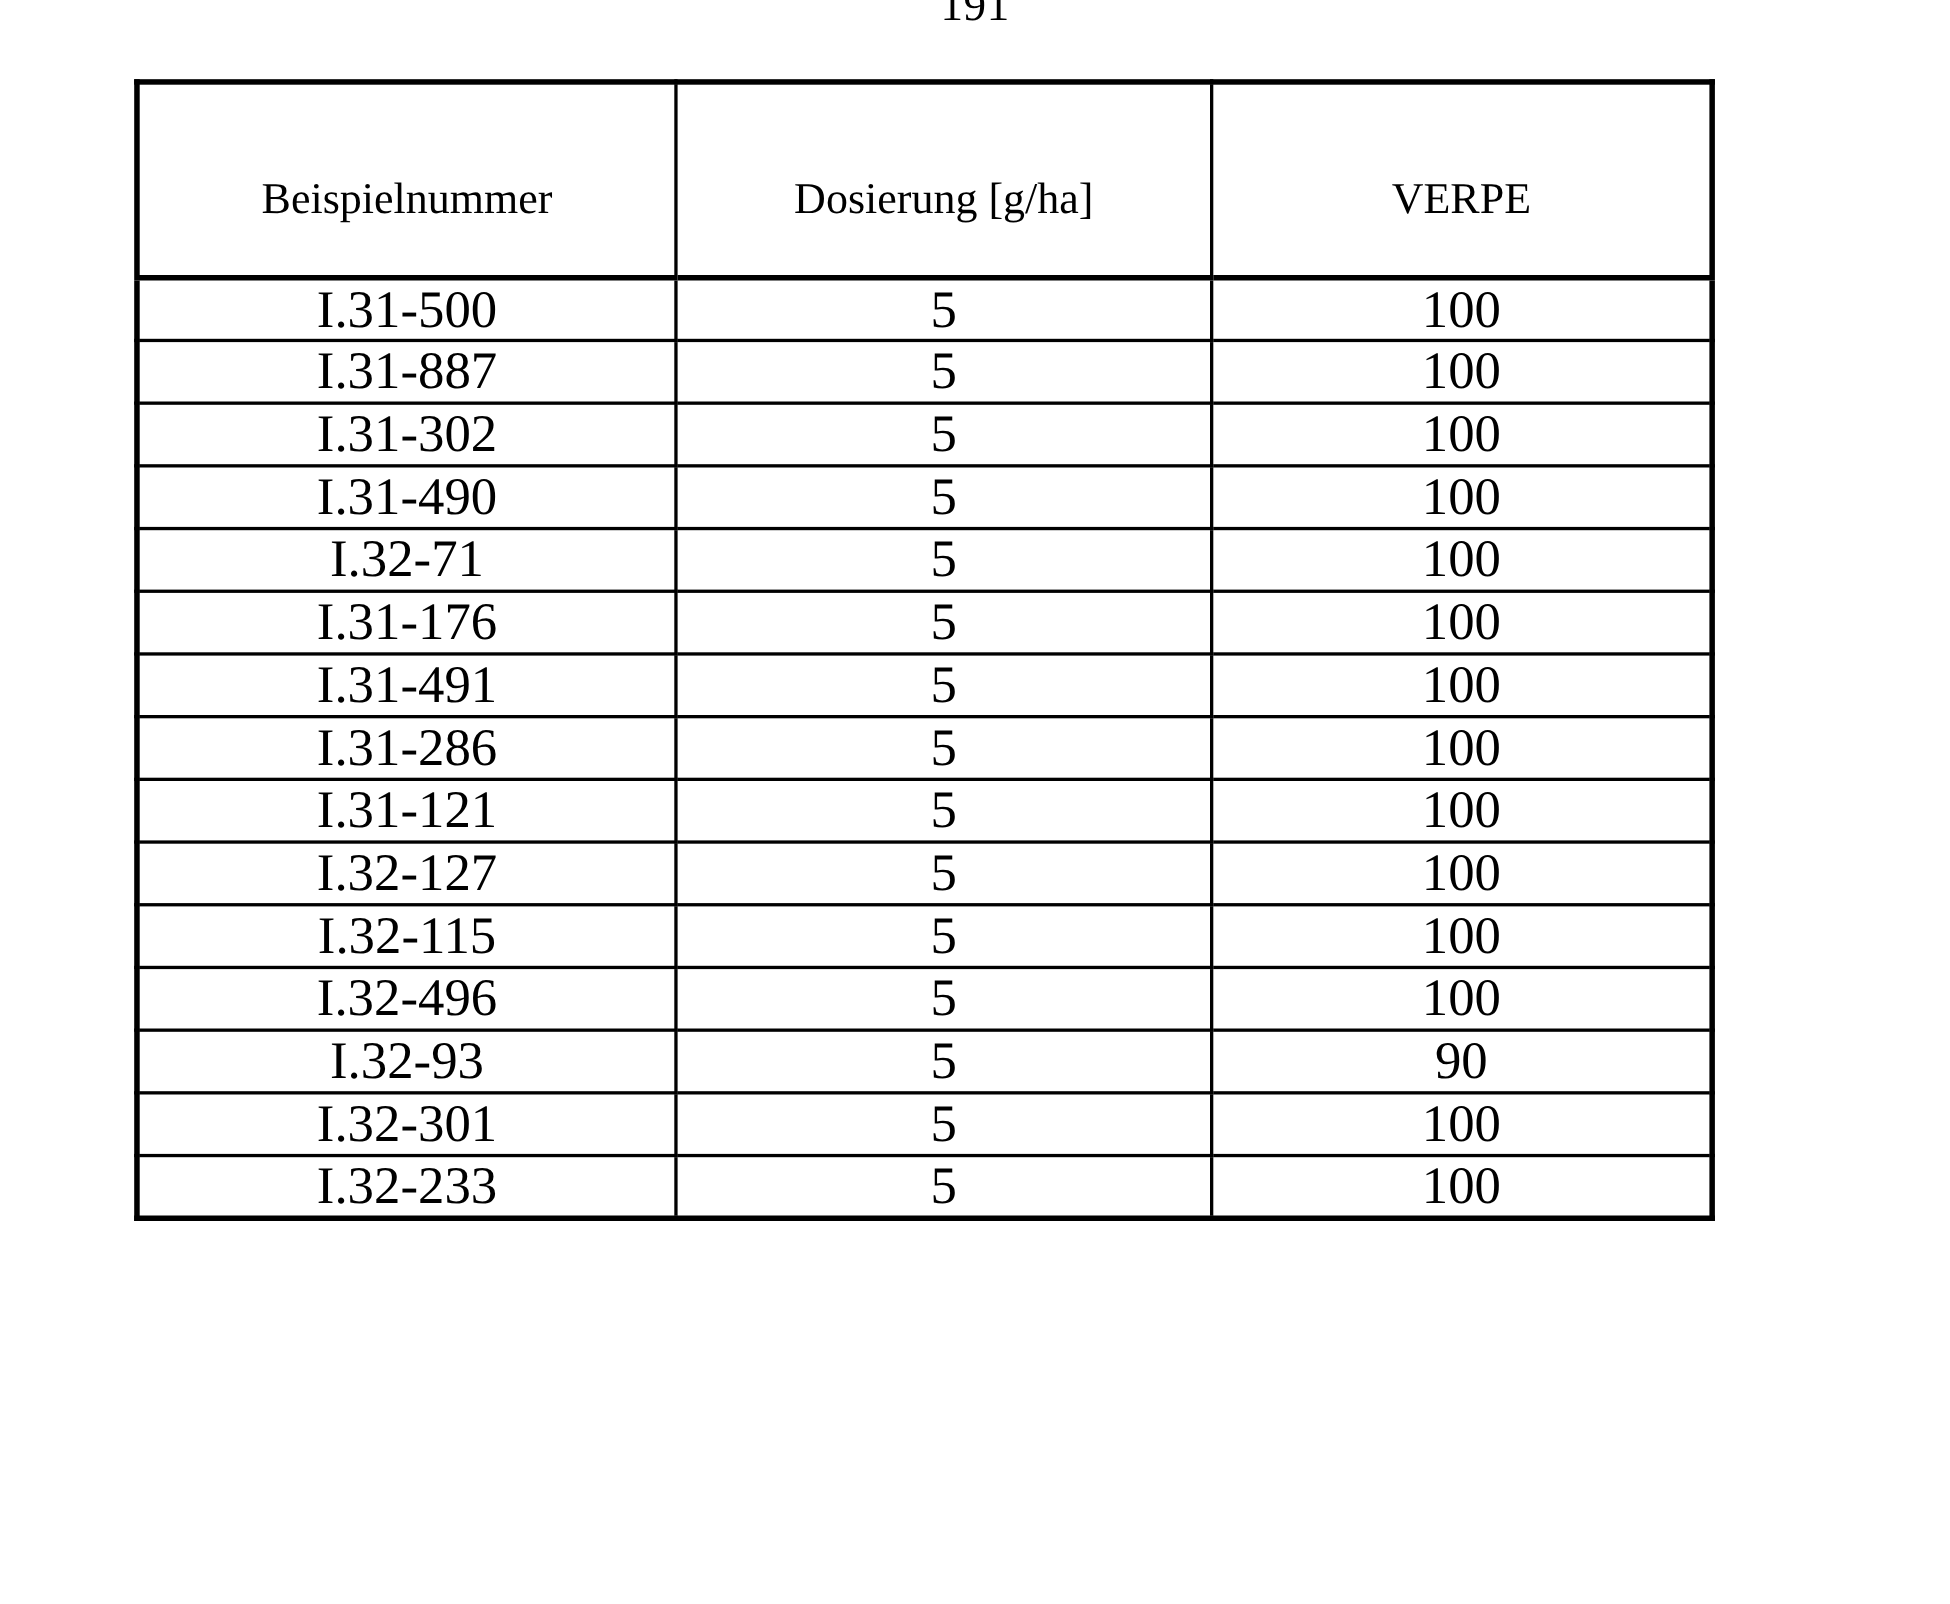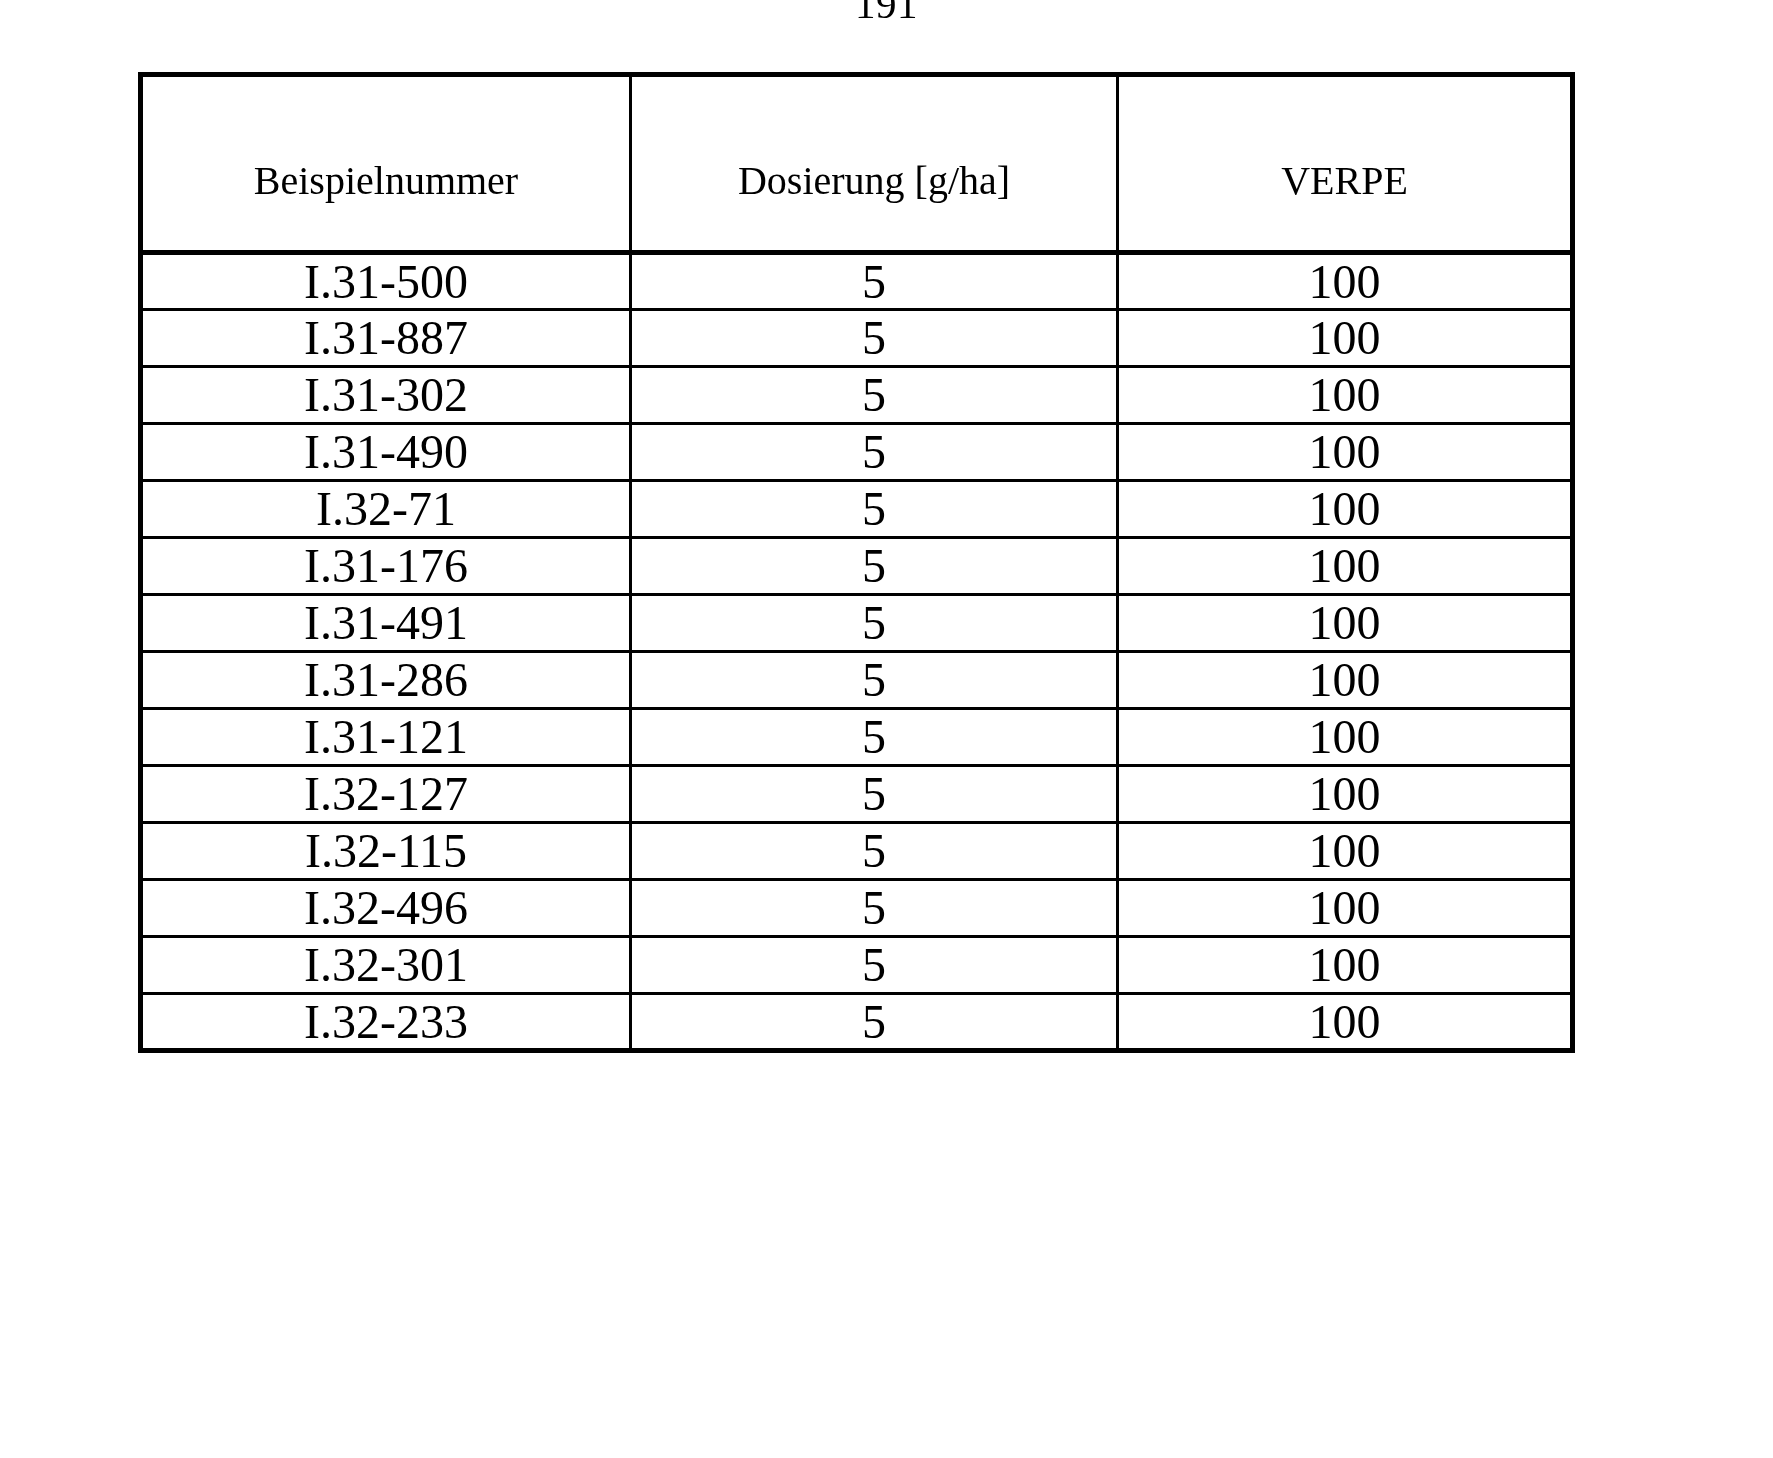--- a/index.html
+++ b/index.html
@@ -23,21 +23,21 @@
     left: 0;
     width: 1773px;
     text-align: center;
     font-size: 41px;
     line-height: 1;
     letter-spacing: 0.5px;
   }
 
   .table-wrap {
     position: absolute;
-    left: 138px;
+    left: 122px;
     top: 72px;
     width: 1144px;
   }
 
   table.result-table {
     border-collapse: collapse;
     width: 1432px;
     table-layout: fixed;
   }
 
@@ -167,20 +167,25 @@
           <td>I.32-115</td>
           <td>5</td>
           <td>100</td>
         </tr>
         <tr class="data-row">
           <td>I.32-496</td>
           <td>5</td>
           <td>100</td>
         </tr>
         <tr class="data-row">
+          <td>I.32-93</td>
+          <td>5</td>
+          <td>90</td>
+        </tr>
+        <tr class="data-row">
           <td>I.32-301</td>
           <td>5</td>
           <td>100</td>
         </tr>
         <tr class="data-row">
           <td>I.32-233</td>
           <td>5</td>
           <td>100</td>
         </tr>
       </tbody>

